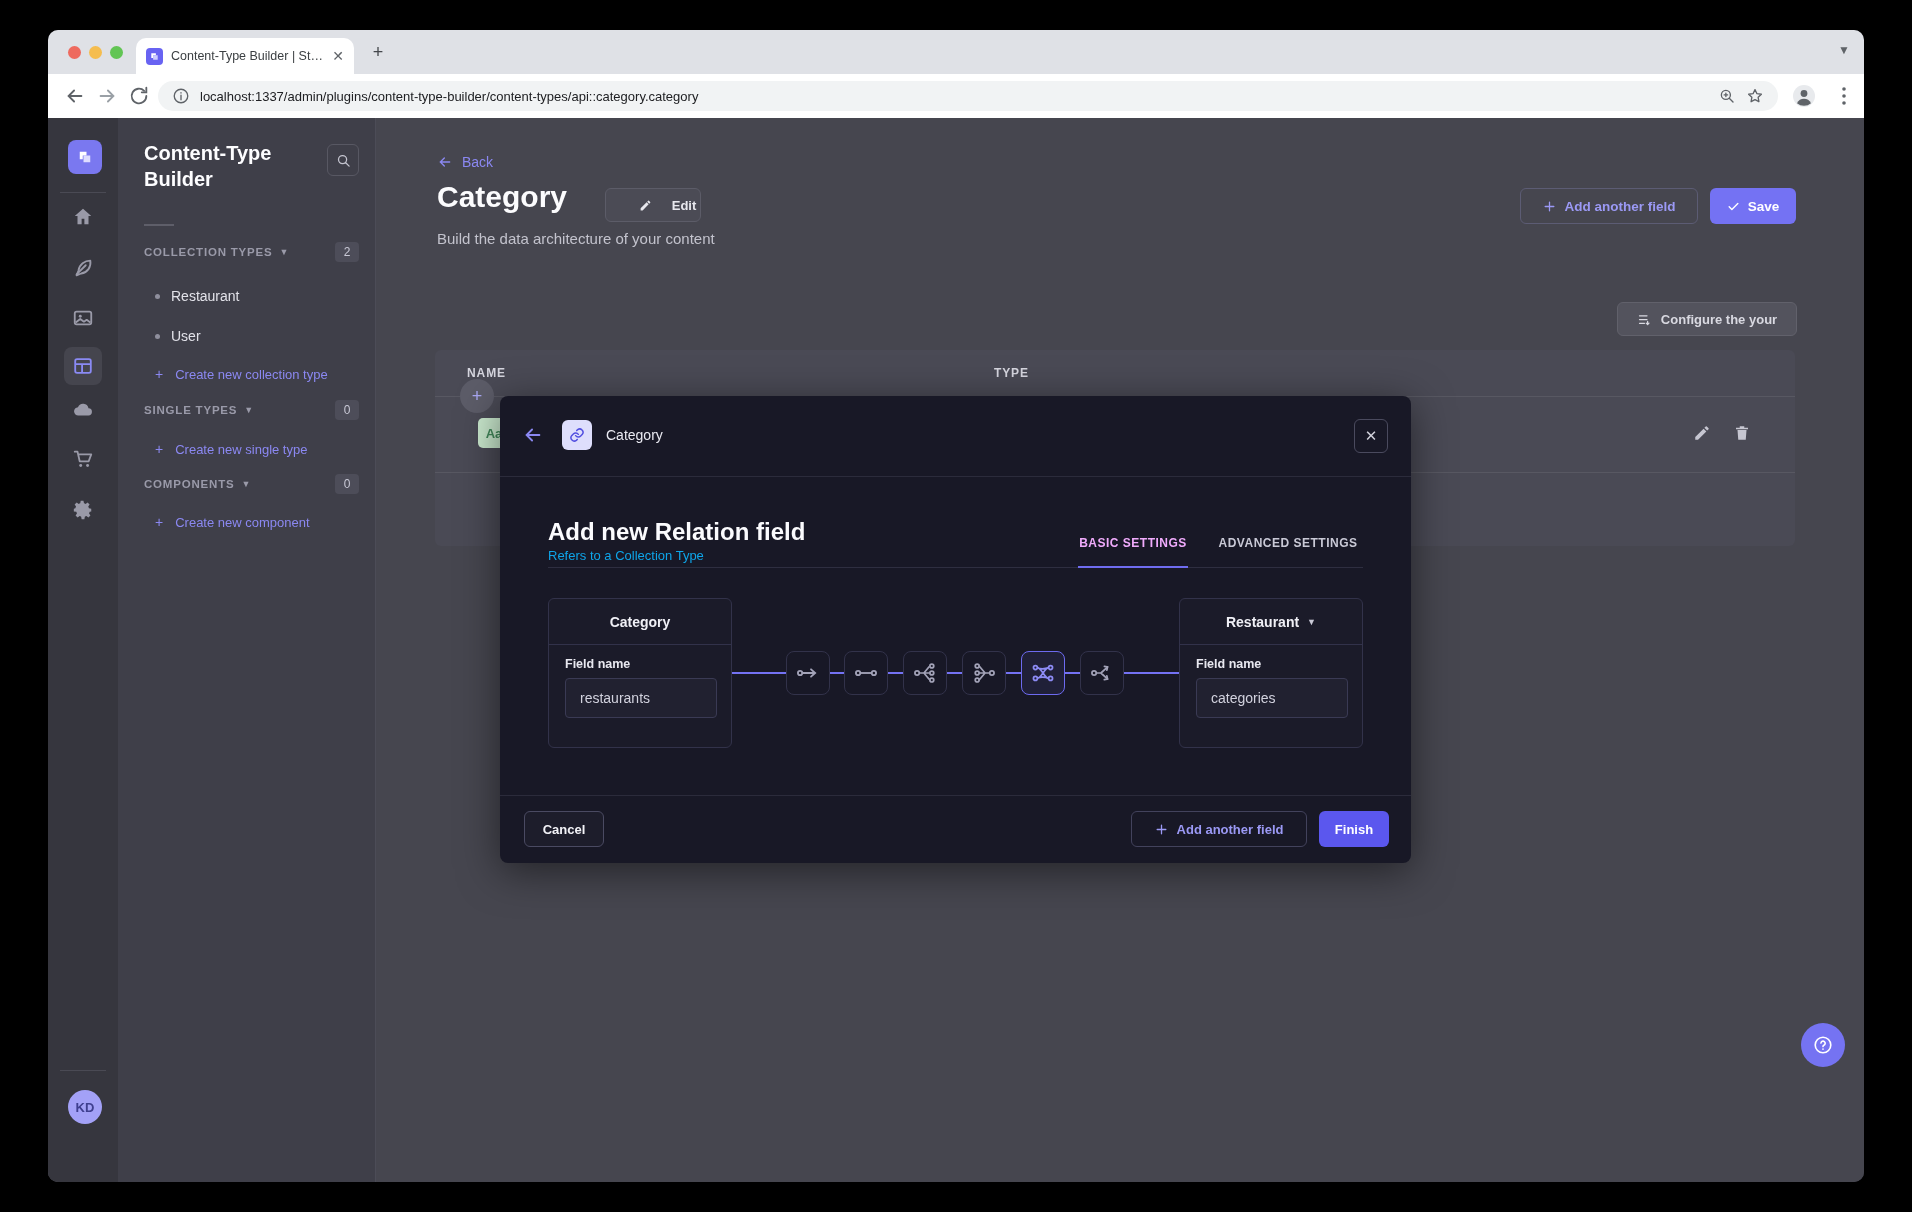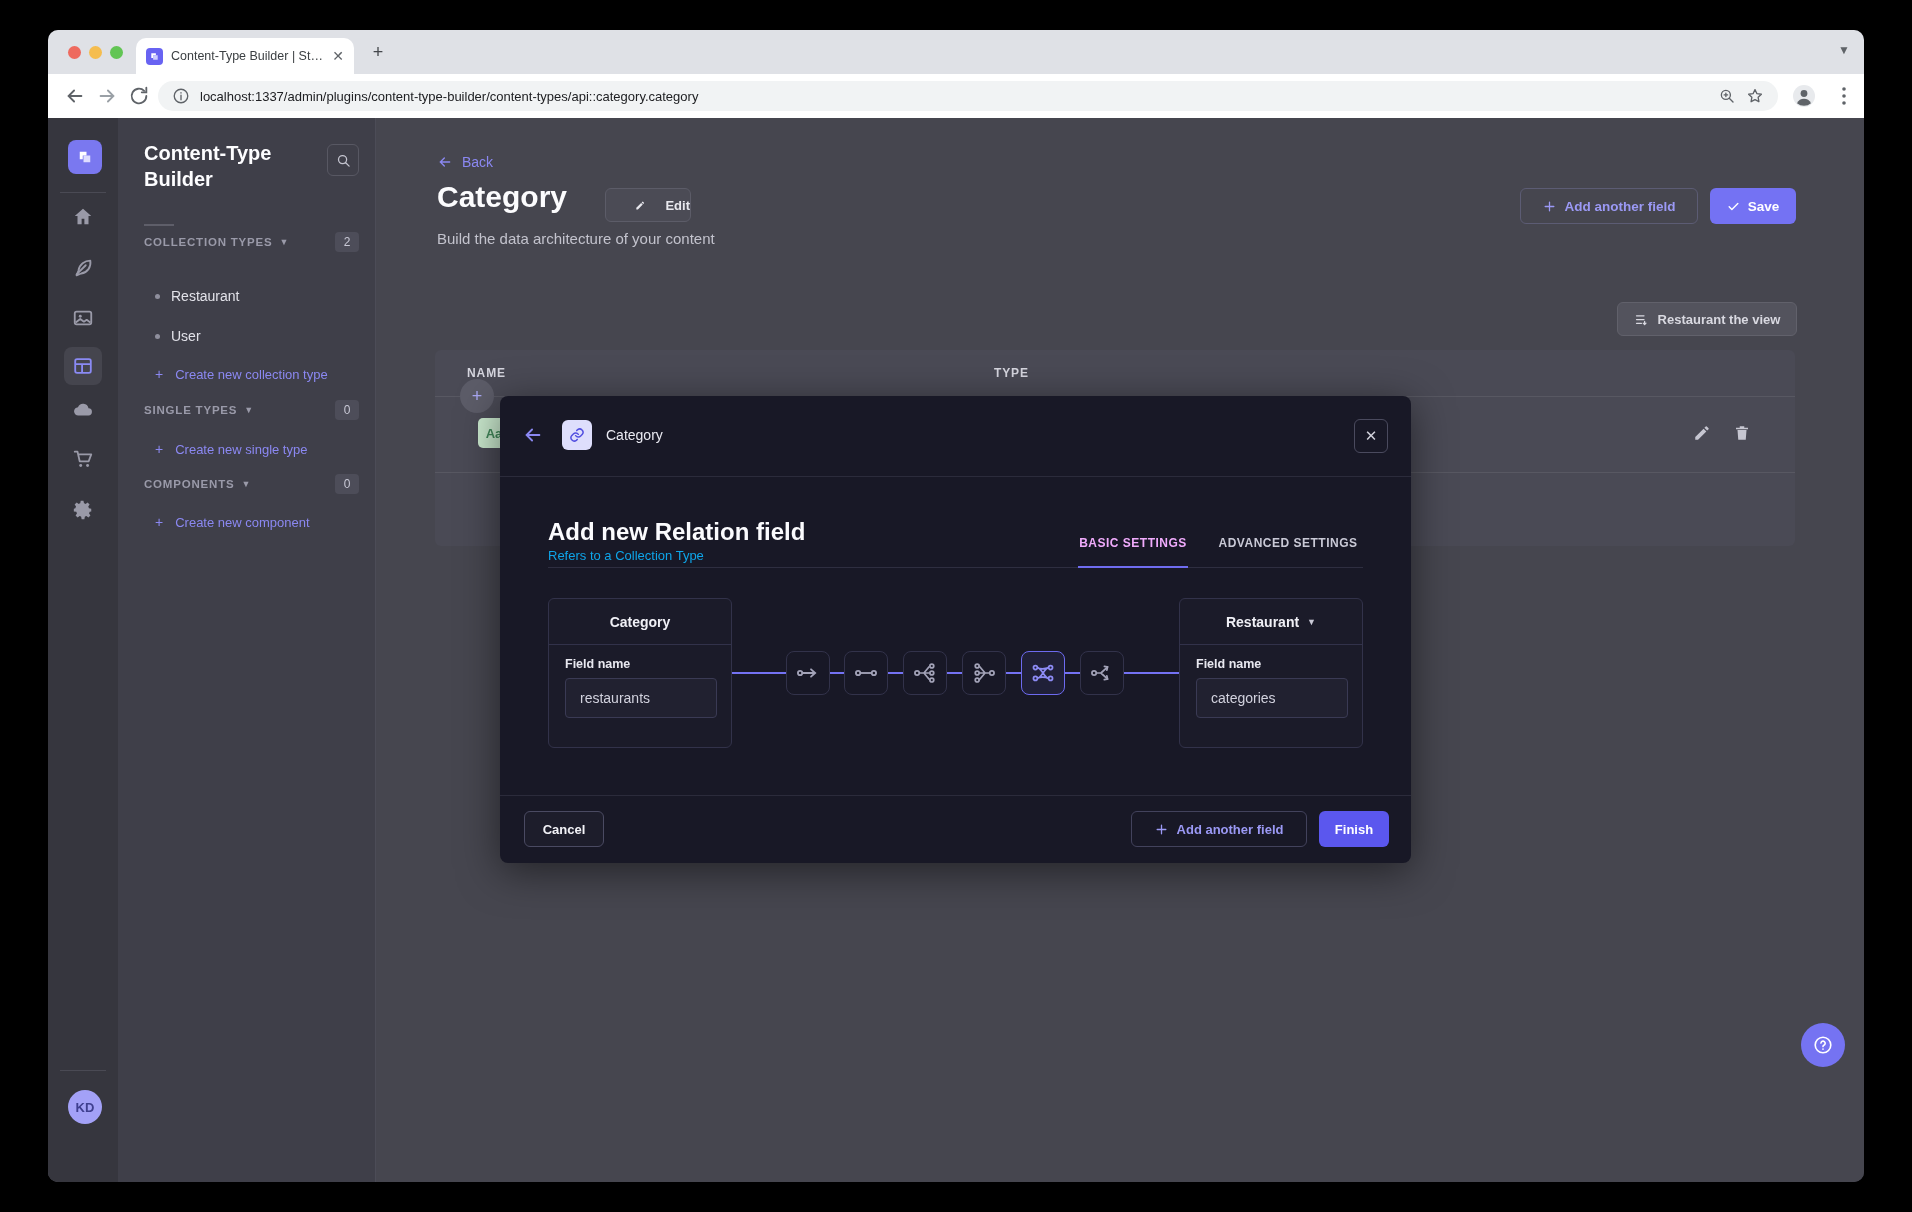--- a/index.html
+++ b/index.html
@@ -48,21 +48,21 @@
   .item-row { position:absolute; left:37px; display:flex; align-items:center; gap:11px; height:20px; }
   .item-dot { width:5px; height:5px; border-radius:50%; background:#8f8f9d; }
   .item-label { font-size:14px; color:#e2e2e9; }
   .create-row { position:absolute; left:37px; display:flex; align-items:center; gap:12px; height:20px; color:#8b88f2; }
   .create-plus { font-size:14px; }
   .create-label { font-size:13px; }
 
   .main { position:absolute; left:328px; top:0; width:1488px; height:100%; }
   .back-link { position:absolute; left:61px; top:36px; display:flex; gap:9px; align-items:center; color:#8b88f2; font-size:14px; }
   .page-title { position:absolute; left:61px; top:62px; font-size:30px; font-weight:bold; color:#fcfcfe; }
-  .edit-btn { position:absolute; left:229px; top:70px; width:86px; height:34px; border:1px solid #5c5c68; border-radius:6px; background:#4b4b55; color:#e8e8ee; font-size:13px; font-weight:bold; display:flex; align-items:center; justify-content:center; gap:20px;padding-left:29px; }
+  .edit-btn { position:absolute; left:229px; top:70px; width:96px; height:34px; border:1px solid #5c5c68; border-radius:6px; background:#4b4b55; color:#e8e8ee; font-size:13px; font-weight:bold; display:flex; align-items:center; justify-content:center; gap:20px;padding-left:29px; }
   .hdr-add { position:absolute; left:1144px; top:70px; width:178px; height:36px; border:1px solid #5c5c74; border-radius:6px; background:transparent; color:#9b99f5; font-size:13.5px; font-weight:bold; display:flex; align-items:center; justify-content:center; gap:9px; }
   .hdr-save { position:absolute; left:1334px; top:70px; width:86px; height:36px; border-radius:6px; background:#7472f3; color:#fff; font-size:13.5px; font-weight:bold; display:flex; align-items:center; justify-content:center; gap:8px; border:none; }
   .subtitle { position:absolute; left:61px; top:112px; font-size:15px; color:#c3c3cd; }
   .cfg-btn { position:absolute; left:1241px; top:184px; width:180px; height:34px; background:#53535d; border:1px solid #61616b; border:1px solid #61616b; border-radius:6px; color:#d9d9e1; font-size:13px; font-weight:bold; display:flex; align-items:center; justify-content:center; gap:9px; }
   .table-card { position:absolute; left:59px; top:232px; width:1360px; height:196px; background:#4a4a55; border-radius:6px; }
   .tc-head { position:absolute; left:0; top:0; width:100%; height:46px; display:flex; align-items:center; }
   .tc-col { font-size:12px; font-weight:bold; letter-spacing:0.9px; color:#d6d6df; }
   .tc-div { position:absolute; left:0; width:100%; height:1px; background:#585862; }
   .aa-badge { position:absolute; left:43px; top:22px; width:32px; height:30px; background:#c9e8cd; border-radius:5px; color:#41885a; font-size:13px; font-weight:bold; display:flex; align-items:center; justify-content:center; }
   .row-ic { position:absolute; top:28px; width:18px; height:18px; color:#c6c6d1; }
@@ -215,21 +215,21 @@
       <div class="panel">
         <div class="panel-title">Content-Type Builder</div>
         <button class="panel-search">
           <svg width="15" height="15" viewBox="0 0 24 24" fill="none" stroke="currentColor" stroke-width="2" stroke-linecap="round">
               <circle cx="10.5" cy="10.5" r="6.5"></circle>
               <path d="M15.5 15.5L21 21"></path>
             </svg>
         </button>
         <div class="panel-hr"></div>
 
-        <div class="sec-row" style="top:114px">
+        <div class="sec-row" style="top:124px">
           <span class="sec-label">COLLECTION TYPES</span>
           <span class="sec-chev">▼</span>
           <span class="sec-badge">2</span>
         </div>
         <div class="item-row" style="top:168px">
           <span class="item-dot"></span>
           <span class="item-label">Restaurant</span>
         </div>
         <div class="item-row" style="top:208px">
           <span class="item-dot"></span>
@@ -286,21 +286,21 @@
               <path d="M4 12.5l5 5L20 6.5"></path>
             </svg>
           <span>Save</span>
         </button>
         <div class="subtitle">Build the data architecture of your content</div>
 
         <button class="cfg-btn">
           <svg width="15" height="15" viewBox="0 0 24 24" fill="none" stroke="#d9d9e1" stroke-width="2" stroke-linecap="round">
               <path d="M4 6h12M4 12h12M4 18h8M17 15v5M14.8 17.8L17 20l2.2-2.2"></path>
             </svg>
-          <span>Restaurant the view</span>
+          <span>Configure the your</span>
         </button>
 
         <div class="table-card">
           <div class="tc-head">
             <span class="tc-col" style="margin-left:32px">NAME</span>
             <span class="tc-col" style="margin-left:488px">TYPE</span>
           </div>
           <div class="tc-div" style="top:46px"></div>
           <div>
             <span class="aa-badge" style="top:68px">Aa</span>

